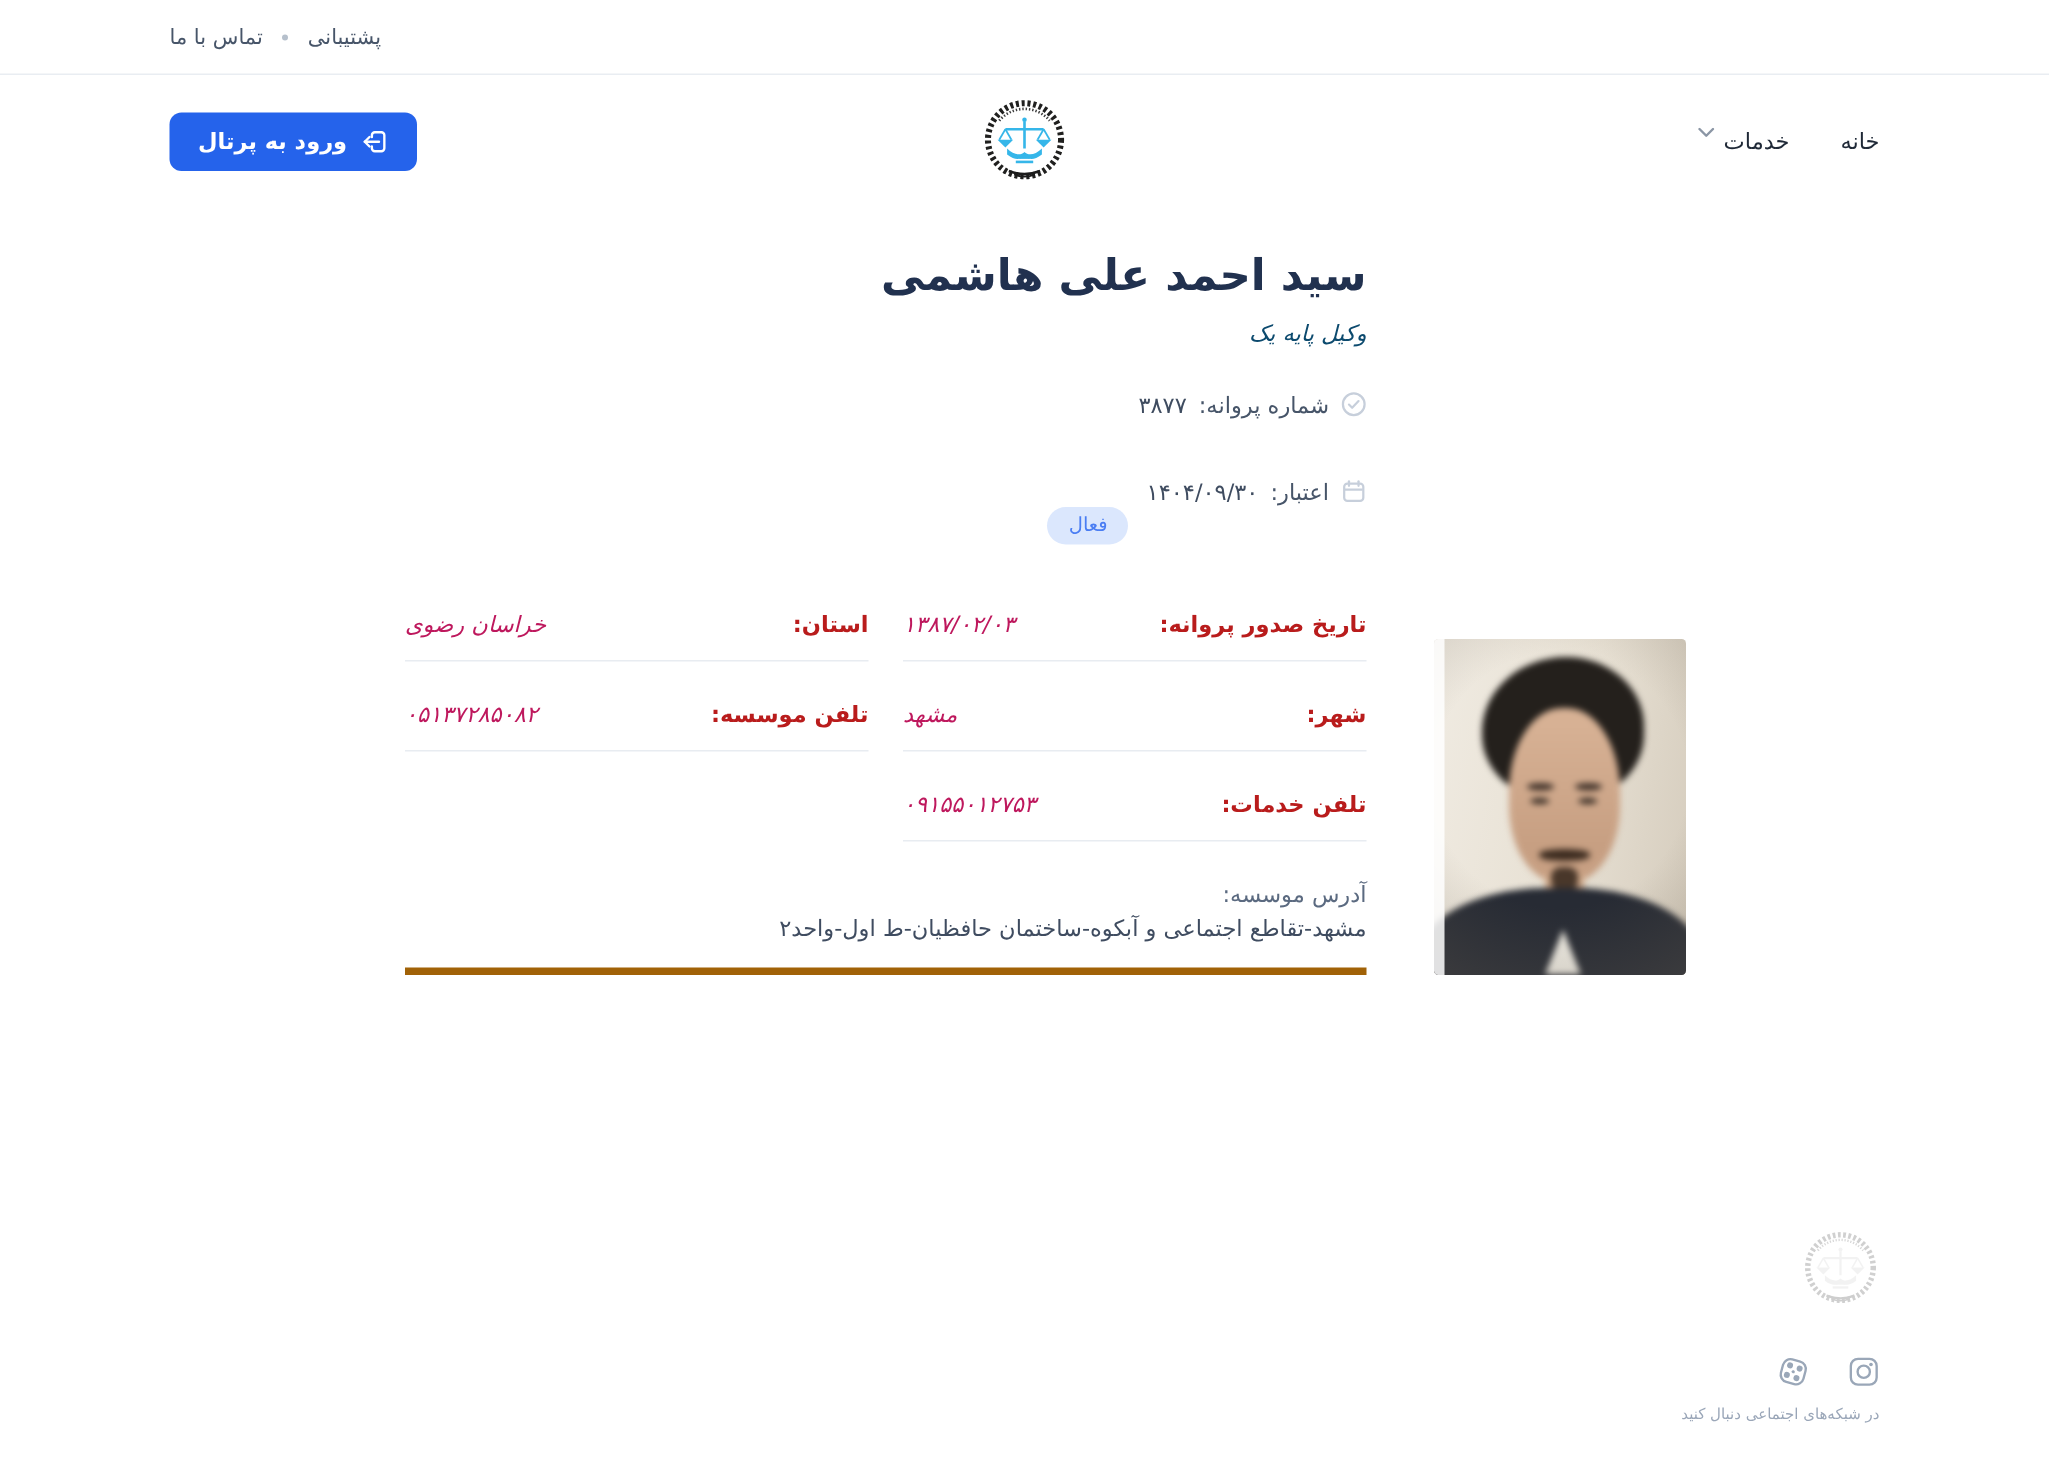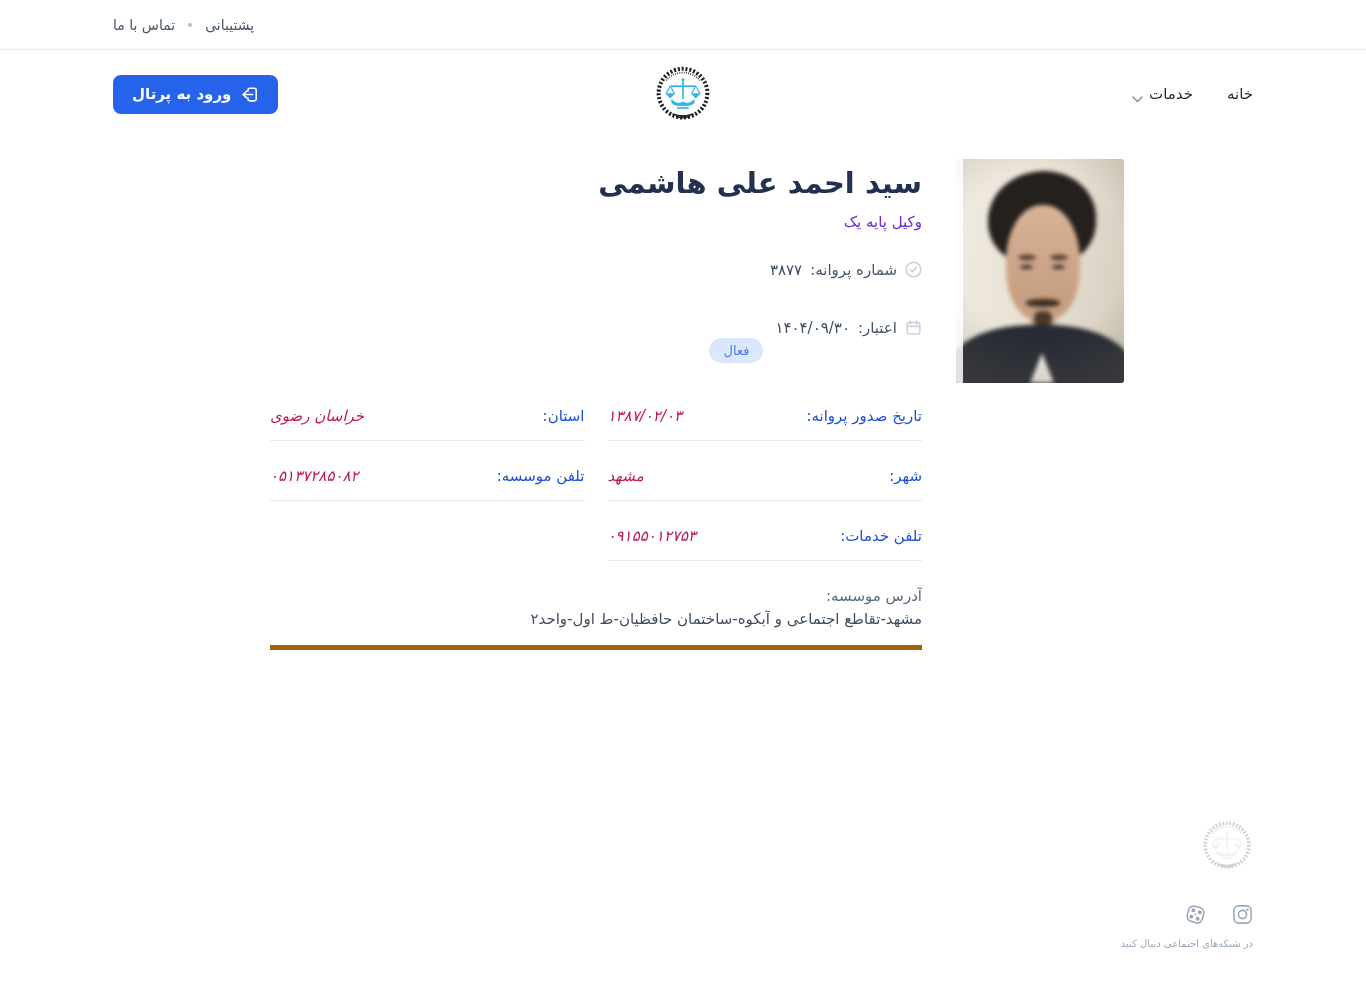--- a/index.html
+++ b/index.html
@@ -8,29 +8,29 @@
   a { text-decoration:none; color:inherit; cursor:pointer; }
 
   
   .topbar { height:50px; border-bottom:1px solid #e9edf2; display:flex; align-items:center; padding:0 113px; }
   .topbar-links { margin-inline-start:auto; display:flex; align-items:center; gap:13px; font-size:14px; color:#475569; }
   .sep-dot { width:4px; height:4px; border-radius:50%; background:#b6c0cc; display:inline-block; }
 
   
   .header { position:relative; height:88px; display:flex; align-items:center; justify-content:space-between; padding:0 113px; }
   .nav { display:flex; align-items:center; gap:34px; font-size:15px; color:#1f2937; }
-  .nav-item { display:flex; align-items:flex-end; gap:6px; }
+  .nav-item { display:flex; align-items:flex-start; gap:6px; }
   .logo-center { position:absolute; left:50%; top:50%; transform:translate(-50%,-50%); }
   .btn-login { display:flex; align-items:center; gap:9px; background:#2563eb; color:#ffffff;
     border:none; border-radius:8px; padding:10px 19px; font-size:15px; font-weight:bold;
     font-family:"DejaVu Sans", sans-serif; cursor:pointer; }
 
   
   .main { margin:21px 242px 0 270px; }
-  .profile-row { display:flex; gap:34px; }
+  .profile-row { display:flex; gap:45px;align-items:flex-end; }
   .photo { width:168px; height:224px; position:relative; overflow:hidden; border-radius:3px; flex:0 0 auto;
     background:linear-gradient(100deg,#f0ebe2 0%,#e7e0d3 55%,#d4cbbc 100%); }
   .photo::before { content:""; position:absolute; left:0; top:0; bottom:0; width:7px; background:rgba(255,255,255,.85); z-index:3; }
   .photo::after { content:""; position:absolute; inset:0; z-index:2;
     background:radial-gradient(circle at 50% 42%, rgba(0,0,0,0) 55%, rgba(110,100,85,.28) 100%); }
   .ph { position:absolute; inset:0; filter:blur(2px); }
   .ph-hair { position:absolute; left:32px; top:12px; width:108px; height:96px; background:#24201c; border-radius:52% 48% 46% 46%; }
   .ph-face { position:absolute; left:50px; top:46px; width:74px; height:116px; border-radius:48% 48% 44% 44%;
     background:linear-gradient(180deg,#d7b194 10%,#c79f82 80%); }
   .ph-brow-l { position:absolute; left:62px; top:96px; width:18px; height:5px; background:#40322a; border-radius:50%; }
@@ -40,30 +40,30 @@
   .ph-mustache { position:absolute; left:70px; top:140px; width:34px; height:8px; background:#3d2c20; border-radius:45%; }
   .ph-goatee { position:absolute; left:78px; top:152px; width:18px; height:17px; background:#49372a; border-radius:40% 40% 55% 55%; }
   .ph-neck { position:absolute; left:74px; top:156px; width:26px; height:34px; background:#cda585; }
   .ph-suit { position:absolute; left:-12px; right:-12px; bottom:-8px; height:66px; background:#272b34;
     border-radius:45% 45% 0 0 / 75% 75% 0 0; }
   .ph-shirt { position:absolute; left:74px; bottom:0; width:24px; height:30px; background:#efece4;
     clip-path:polygon(50% 0,100% 100%,0 100%); }
 
   .info { flex:1; padding-top:6px; }
   .name { font-size:29px; font-weight:bold; color:#21314f; line-height:1.3; }
-  .subtitle { margin-top:10px; font-size:15px; color:#6d28d9; }
+  .subtitle { margin-top:10px; font-size:15px; color:#0c4a6e;font-style:italic; }
   .license-rows { margin-top:30px; display:flex; flex-direction:column; gap:14px; align-items:flex-start; }
   .lic-row { display:flex; align-items:center; gap:8px; font-size:15px; color:#475569; }
   .lic-row .val { color:#3f4c60; }
   .badge { background:#dbe7fd; color:#4a7df3; font-size:13px; border-radius:16px; padding:5px 14px; margin-inline-start:4px;margin-top:45px; }
 
   .fields-grid { margin-top:44px; display:grid; grid-template-columns:1fr 1fr; column-gap:23px; }
   .field { display:flex; justify-content:space-between; align-items:baseline;
     padding-bottom:15px; border-bottom:1px solid #e8ecf1; margin-bottom:26px; font-size:15px; }
-  .field .f-label { color:#1d4ed8; }
+  .field .f-label { color:#b91c1c;font-weight:bold; }
   .field .f-value { color:#be185d;font-style:italic; }
   .field.empty { border-bottom:none; }
   .address-block { font-size:15px; padding-bottom:17px; border-bottom:5px solid #a16207; }
   .address-block .f-label { color:#5b6a80; display:block; }
   .address-block .f-value { color:#3f4c60; display:block; margin-top:5px; }
 
   
   .footer { margin:168px 113px 0 0; display:flex; flex-direction:column; align-items:flex-start; padding-bottom:80px; }
   .footer-logo { filter:grayscale(100%) opacity(.22) brightness(1.25); }
   .org-name { margin-top:14px; font-size:15px; color:#8b99b0; }

